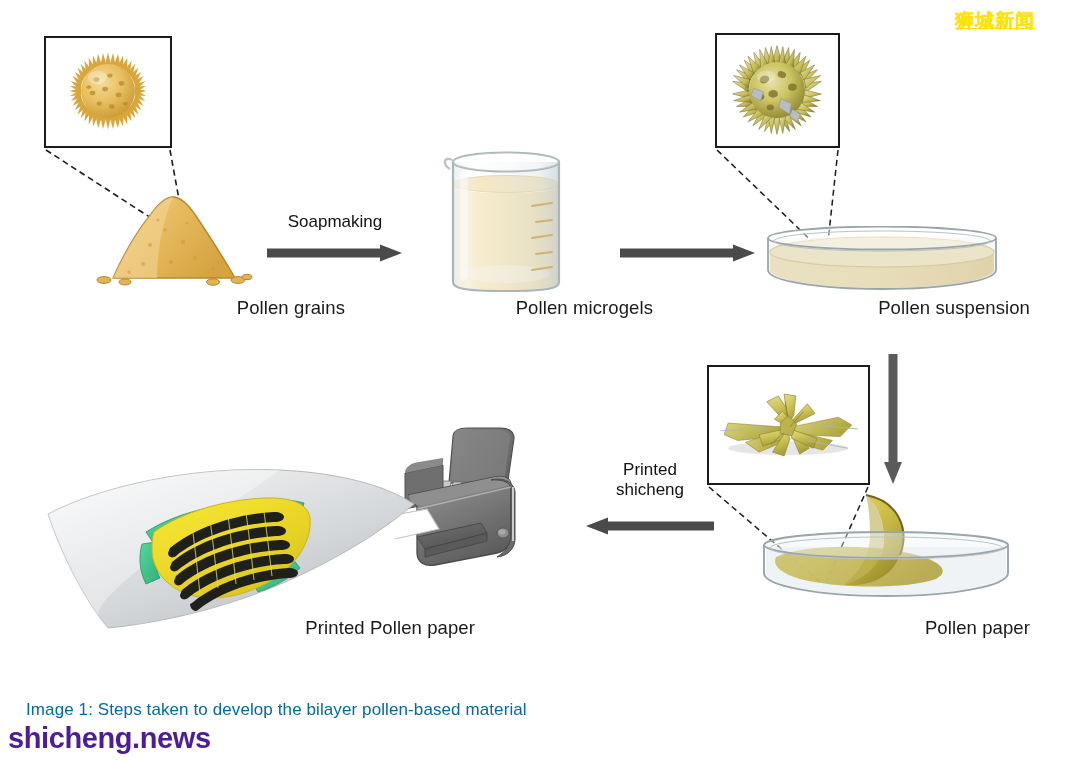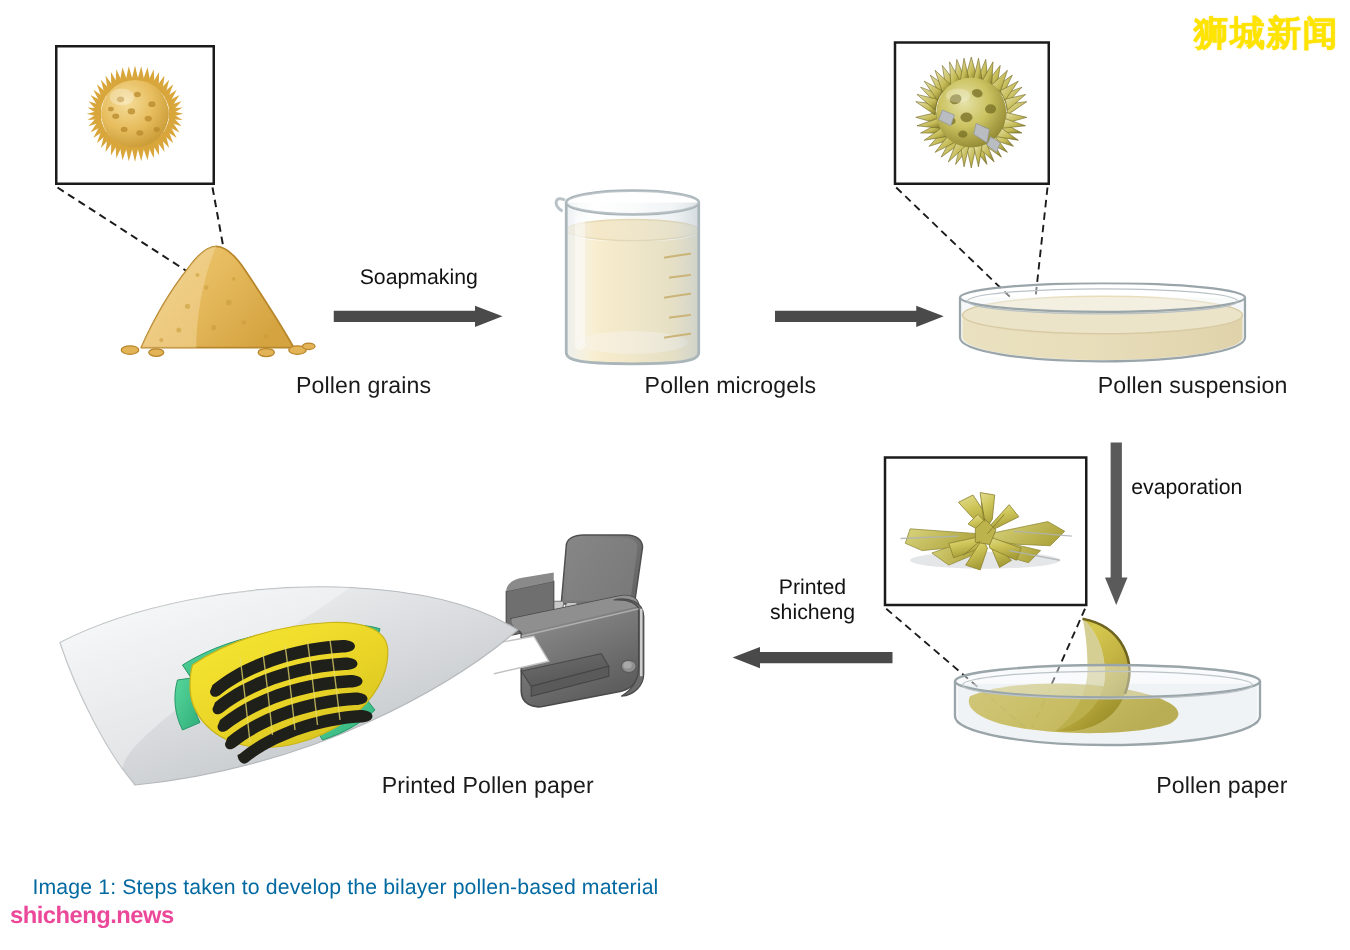--- a/index.html
+++ b/index.html
@@ -38,31 +38,32 @@
     position: absolute;
     font-size: 17px;
     color: #0369a1;
     white-space: nowrap;
     letter-spacing: 0.1px;
   }
 
   
   .wm-cn {
     position: absolute;
-    font-size: 28px;
+    font-size: 19px;
     font-weight: bold;
     color: #ffe400;
     letter-spacing: 1px;
     text-shadow: 0 0 1px #f0d000;
+    text-decoration: underline;
   }
   .wm-en {
     position: absolute;
-    font-size: 19px;
+    font-size: 29px;
     font-weight: bold;
-    color: #ec4899;
+    color: #4c1d95;
     letter-spacing: -0.4px;
   }
 
   
   .inset {
     position: absolute;
     background: #ffffff;
     border: 2.5px solid #1b1b1b;
     box-sizing: border-box;
   }
@@ -369,21 +370,20 @@
     <ellipse cx="120" cy="15" rx="108" ry="10" fill="none" stroke="#b9c2c6" stroke-width="1"></ellipse>
   </svg>
 
   <div class="stage-label" style="left:740px; top:297px; width:290px;">Pollen suspension</div>
 
   <svg class="arrow-v" style="left:882px; top:352px;" width="22" height="135">
     <line x1="11" y1="2" x2="11" y2="112" stroke="#5a5a5a" stroke-width="9"></line>
     <polygon points="2,110 11,132 20,110" fill="#5a5a5a"></polygon>
   </svg>
   <div class="arrow-label" style="left:905px; top:380px; width:175px; text-align:left;">
-    <div>evaporation</div>
   </div>
 
   <div class="inset" style="left:707px; top:365px; width:163px; height:120px;">
     <svg width="100%" height="100%" viewBox="0 0 163 120">
       <defs>
         <linearGradient id="flatG" x1="0" y1="0" x2="0.3" y2="1">
           <stop offset="0%" stop-color="#e2dd92"></stop>
           <stop offset="45%" stop-color="#cfc65a"></stop>
           <stop offset="100%" stop-color="#a79d39"></stop>
         </linearGradient>

